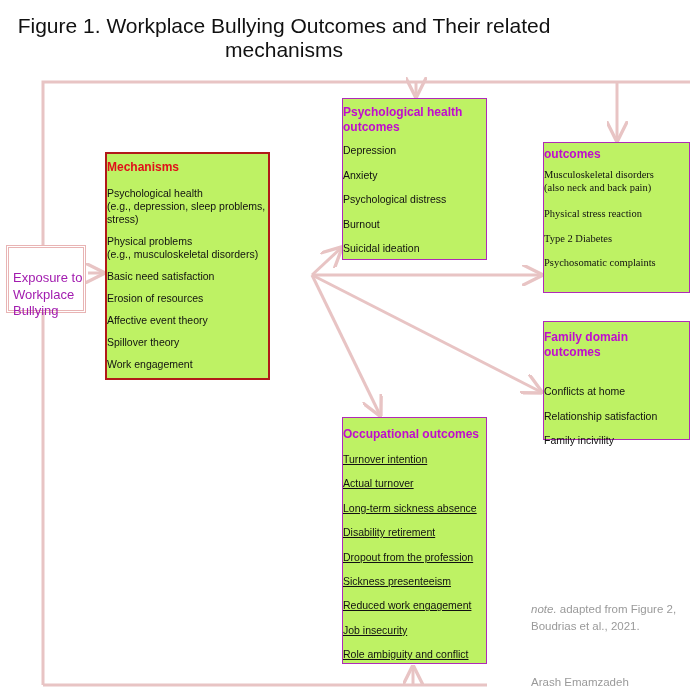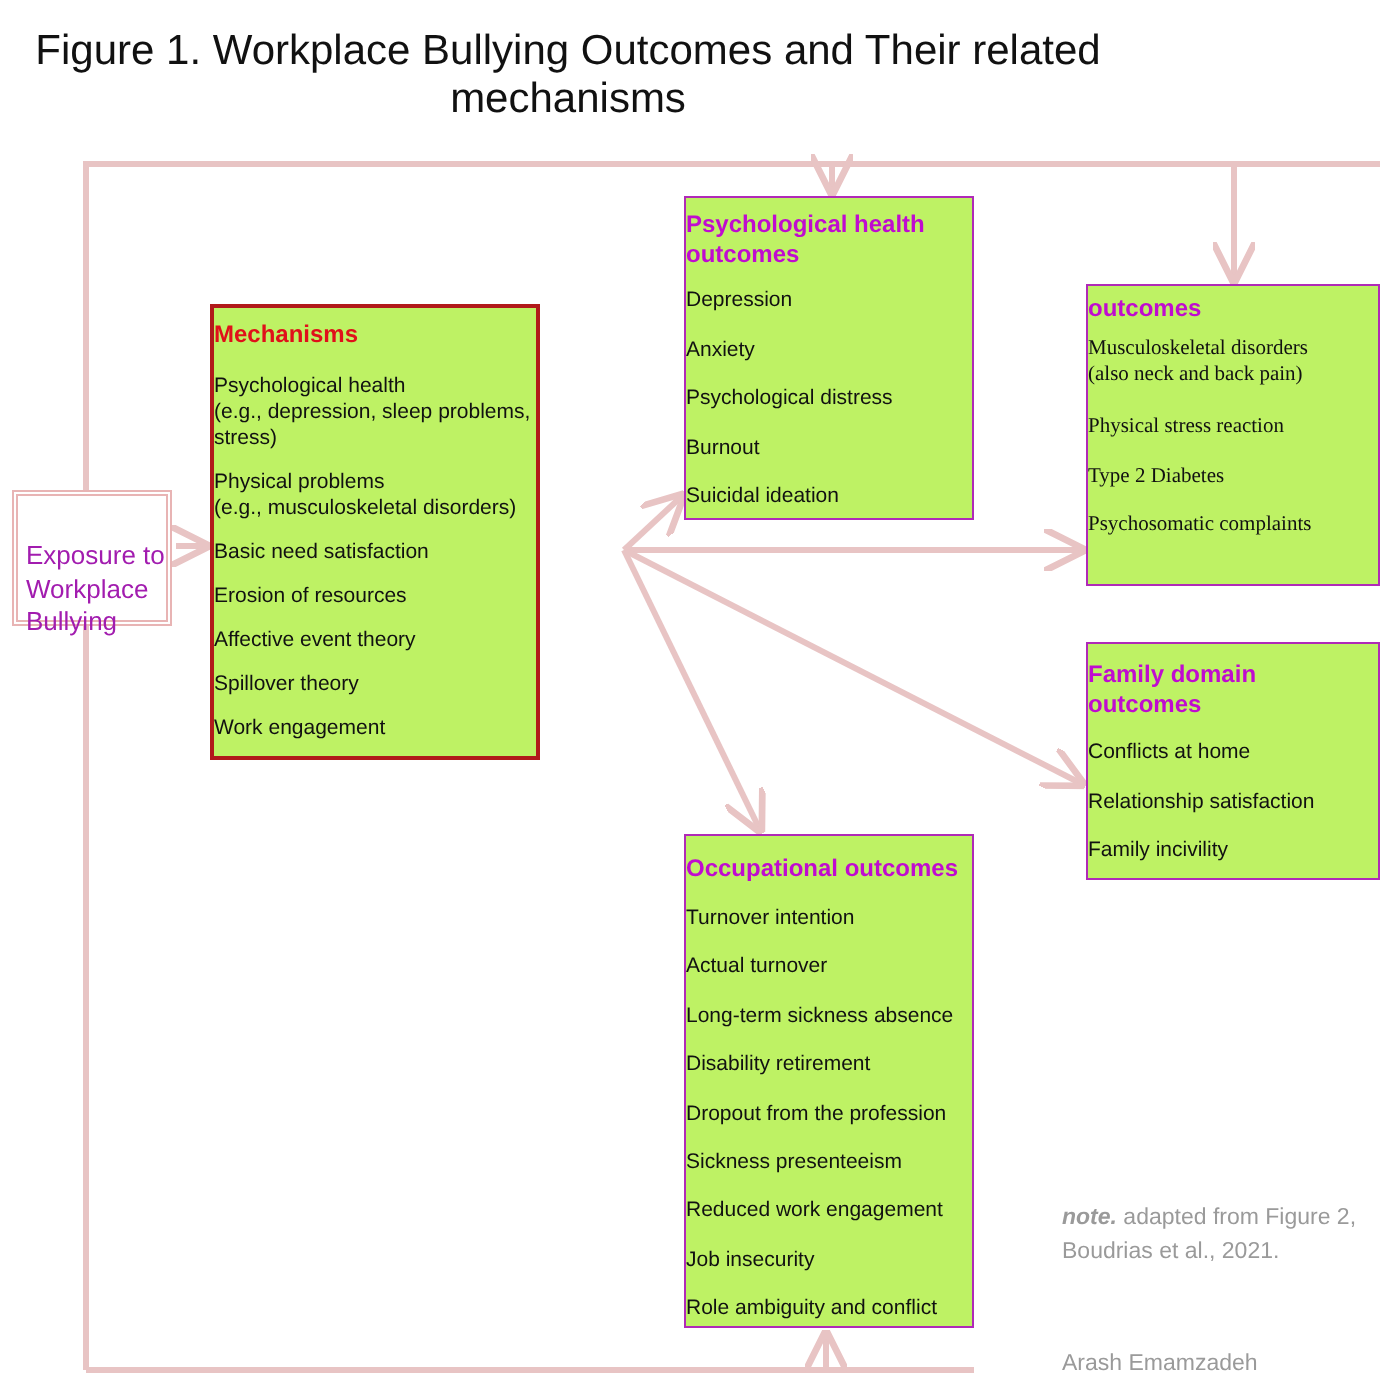--- a/index.html
+++ b/index.html
@@ -14,28 +14,28 @@
   .mech .it { margin-bottom:9px; }
   .outbox { border:1.5px solid #b02ab8; }
   .outbox .hd { color:#c00bd0; }
   .psy { left:342px; top:98px; width:145px; height:162px; }
   .psy .hd { margin-top:6px; margin-bottom:9px; }
   .psy .it { margin-bottom:11.5px; }
   .phys { left:543px; top:142px; width:147px; height:151px; }
   .phys .hd { margin-top:4px; margin-bottom:6px; }
   .phys .it { margin-bottom:10px;font-family:Liberation Serif, serif; }
   .fam { left:543px; top:321px; width:147px; height:119px; }
-  .fam .hd { margin-top:8px; margin-bottom:10px; }
+  .fam .hd { margin-top:8px; margin-bottom:25px; }
   .fam .it { margin-bottom:11.5px; }
   .occ { left:342px; top:417px; width:145px; height:247px; }
   .occ .hd { margin-top:9px; margin-bottom:11px; }
-  .occ .it { margin-bottom:11.4px; }
+  .occ .it { margin-bottom:11.4px;text-decoration:underline; }
   .expo { position:absolute; left:6px; top:245px; width:80px; height:68px; border:3px double #e8b4b4; background:#fff; box-sizing:border-box; color:#a21caf; font-size:13px; line-height:16.5px; padding:22px 0 0 4px; }
   .note { position:absolute; left:531px; top:601px; font-size:11.5px; color:#9a9a9a; line-height:16.5px; }
-  .note i { font-style:italic;font-weight:bold; }
+  .note i { font-style:italic; }
   .author { position:absolute; left:531px; top:676px; font-size:11.5px; color:#9a9a9a; }
 </style>
 </head>
 <body>
 
 <div class="title">Figure 1. Workplace Bullying Outcomes and Their related mechanisms</div>
 
 <svg class="conn" viewBox="0 0 700 700">
   <defs>
     <marker id="ah" viewBox="0 0 10 10" refX="9" refY="5" markerWidth="7" markerHeight="7" orient="auto-start-reverse">

